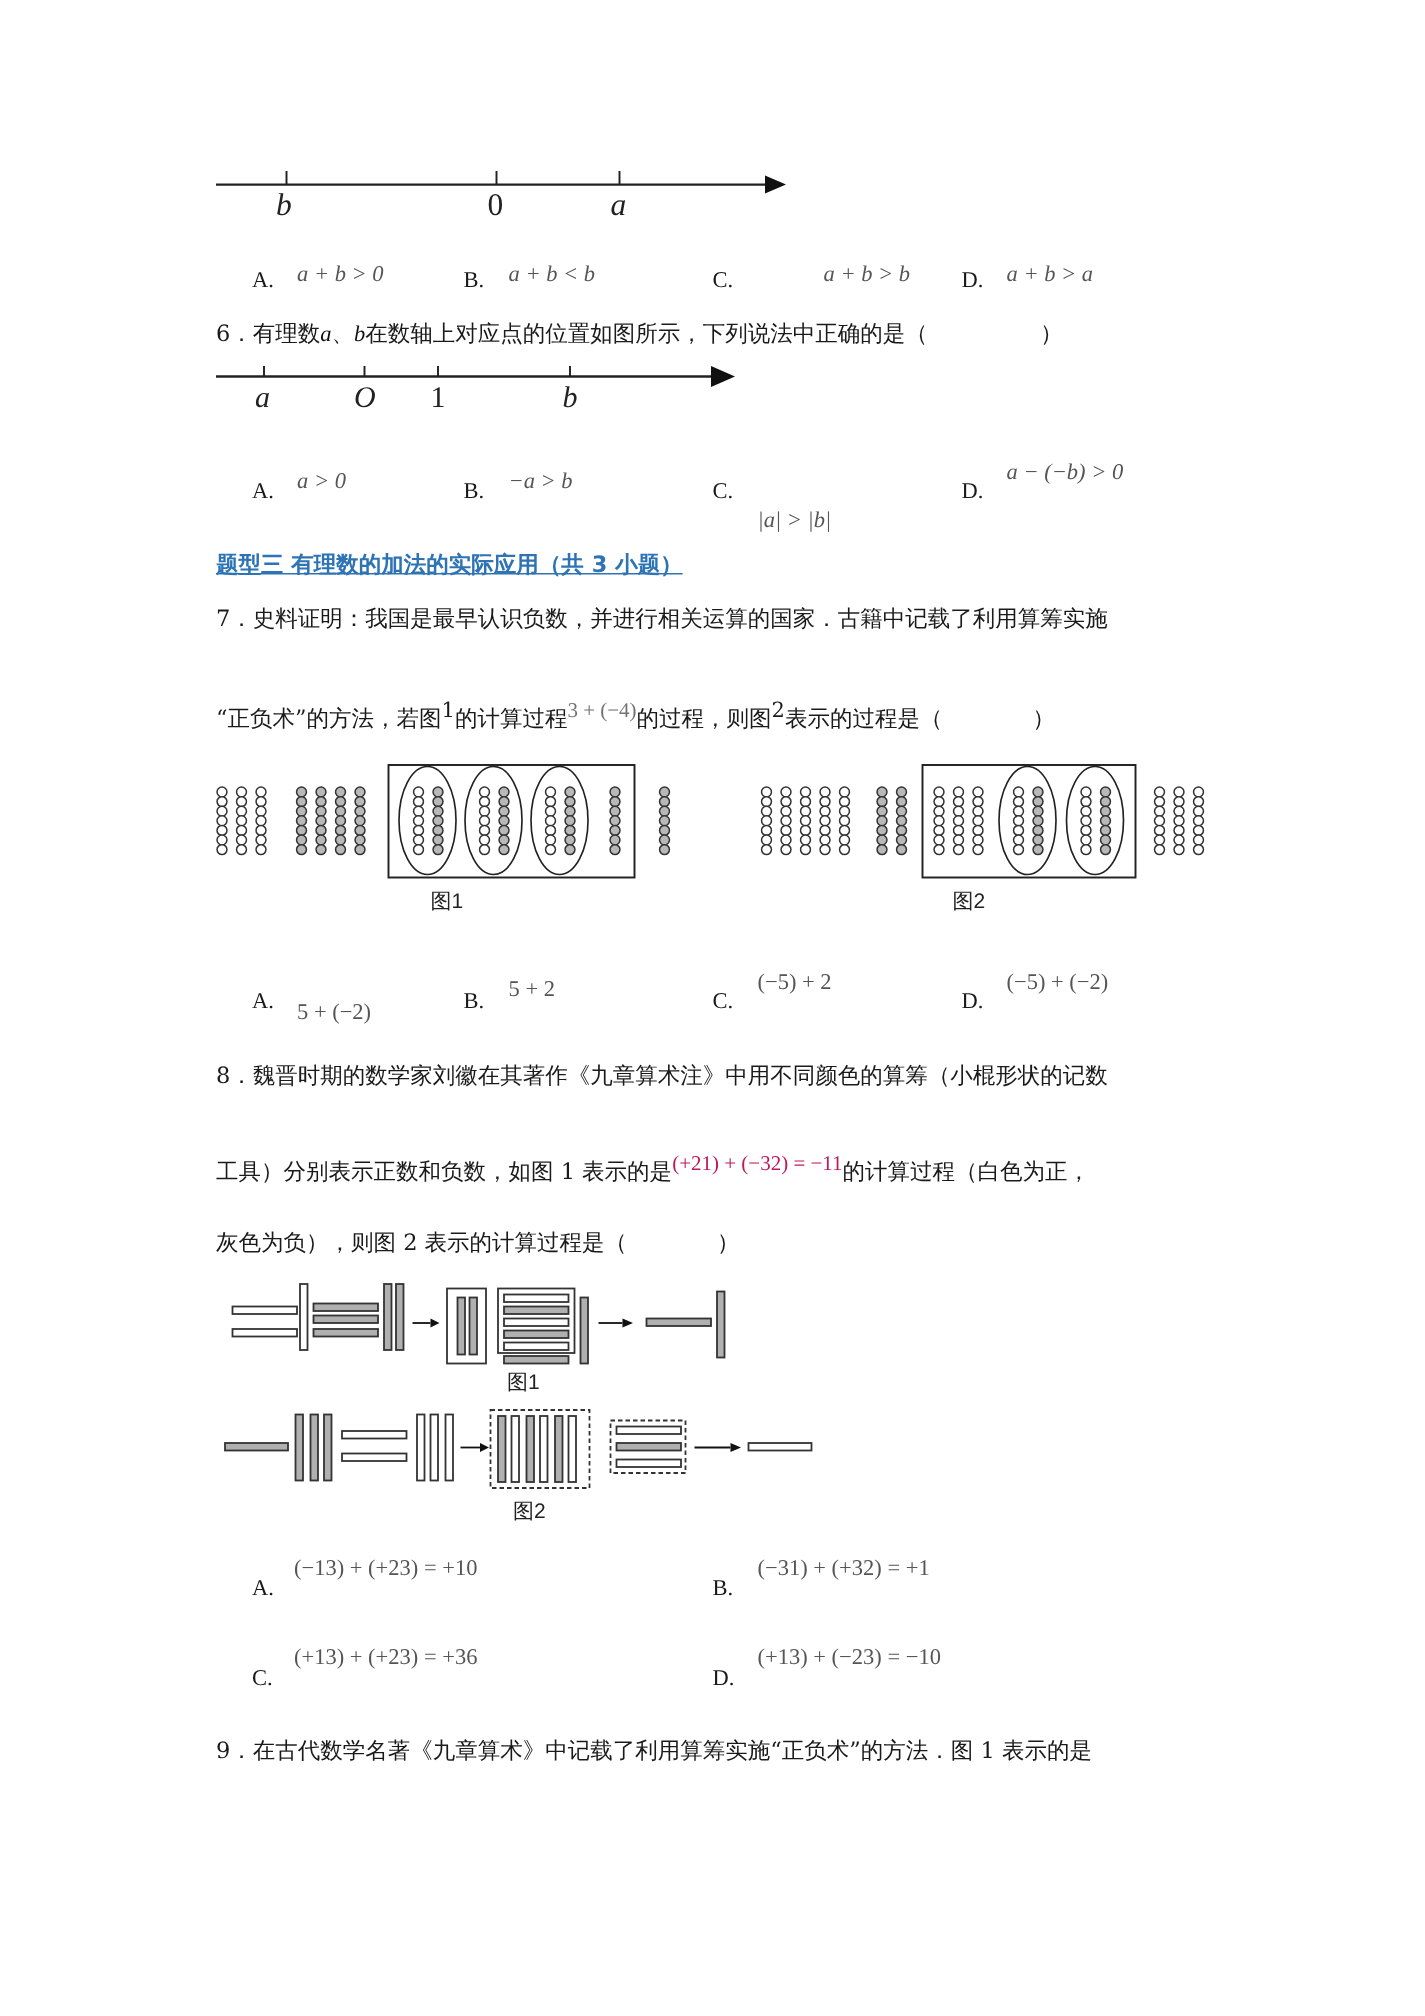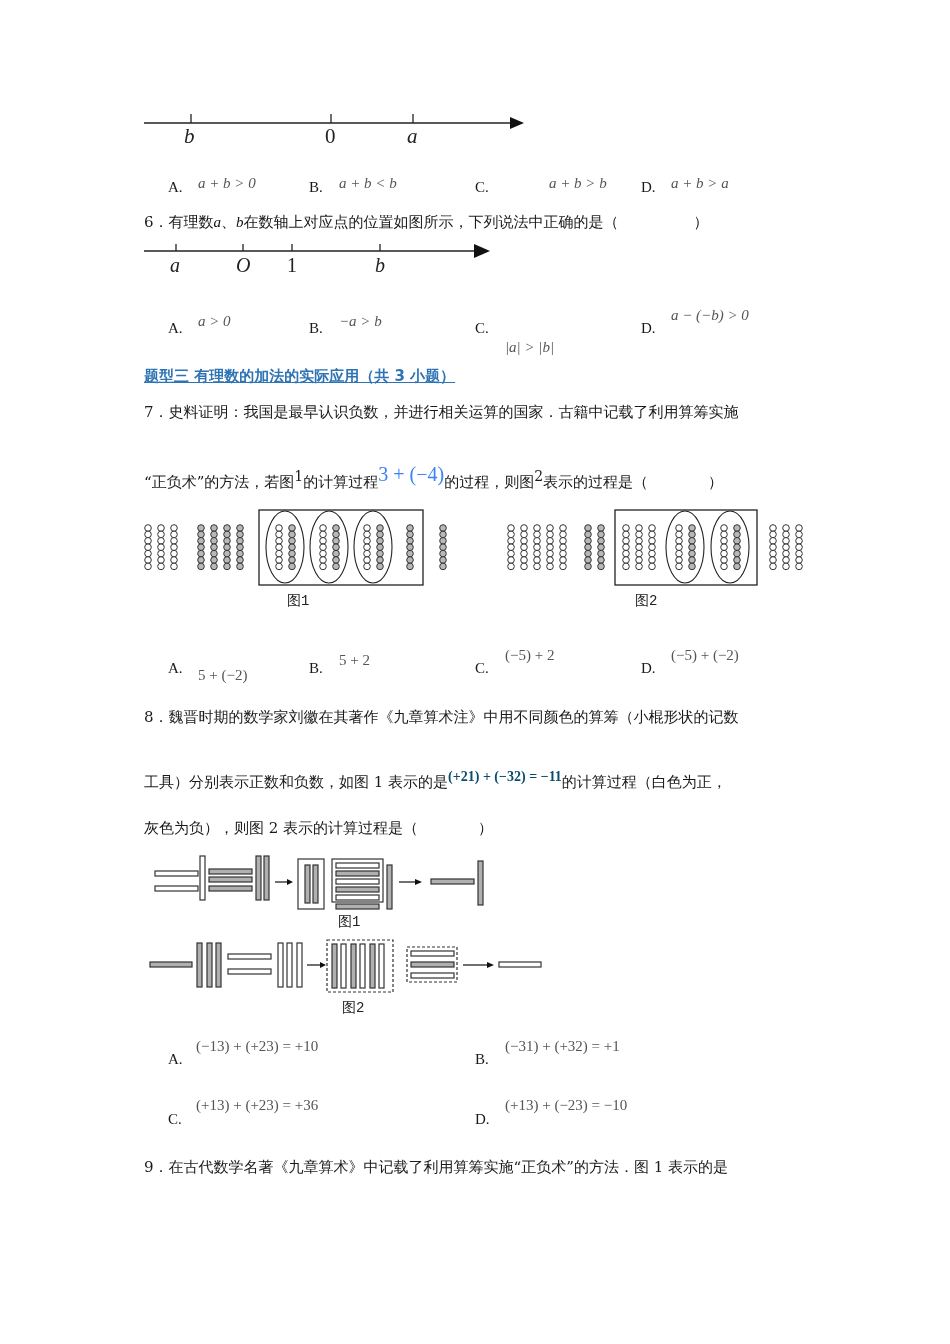--- a/index.html
+++ b/index.html
@@ -4,21 +4,21 @@
 <style>
   html, body { margin: 0; padding: 0; background: #ffffff; }
   body { width: 950px; height: 1344px; position: relative; overflow: hidden;
          font-family: "DejaVu Serif", "Liberation Serif", serif; color: #111; }
   .abs { position: absolute; }
   .text { font-size: 15px; line-height: 20px; white-space: nowrap; color: #1a1a1a; }
   .opt-label { font-size: 15px; color: #1a1a1a; font-family: "Liberation Serif", serif; }
   .math { font-family: "Liberation Serif", "DejaVu Serif", serif; font-style: italic; color: #555; font-size: 15px; white-space: nowrap; }
   .math.up { font-style: normal; }
   .section { color: #2e74b5; font-weight: bold; text-decoration: underline; font-size: 15px; font-family: "DejaVu Sans", sans-serif; white-space: nowrap; }
-  .caption { font-size: 14px; color: #222; font-family: Liberation Mono, monospace; }
+  .caption { font-size: 14px; color: #222; font-family: Liberation Sans, sans-serif; }
   svg { position: absolute; overflow: visible; }
 </style>
 </head>
 <body>
 
 <svg style="left:140px;top:110px;width:390px;height:45px;">
   <line x1="4" y1="13" x2="372" y2="13" stroke="#222" stroke-width="1.5"></line>
   <polygon points="370,7 384,13 370,19" fill="#111"></polygon>
   <line x1="51" y1="4" x2="51" y2="13" stroke="#222" stroke-width="1.3"></line>
   <line x1="191" y1="4" x2="191" y2="13" stroke="#222" stroke-width="1.3"></line>
@@ -60,21 +60,21 @@
 <div class="abs math" style="left:339px;top:313px;text-align:right;">−a &gt; b</div>
 <div class="abs opt-label" style="left:475px;top:320px;">C.</div>
 <div class="abs math" style="left:505px;top:307px;margin-top:32px;">|a| &gt; |b|</div>
 <div class="abs opt-label" style="left:641px;top:320px;">D.</div>
 <div class="abs math" style="left:671px;top:307px;">a − (−b) &gt; 0</div>
 
 <div class="abs section" style="left:144px;top:367px;">题型三  有理数的加法的实际应用（共 3 小题）</div>
 
 <div class="abs text" style="left:144px;top:402px;">7．史料证明：我国是最早认识负数，并进行相关运算的国家．古籍中记载了利用算筹实施</div>
 <div class="abs text" style="left:144px;top:464px;">
-  <span>“正负术”的方法，若图</span><sup style="font-size:14px;">1</sup><span>的计算过程</span><sup class="math up" style="font-size:20px;color:#3b82f6;">3 + (−4)</sup><span>的过程，则图</span><sup style="font-size:14px;">2</sup><span>表示的过程是（　　　　）</span>
+  <span>“正负术”的方法，若图</span><sup style="font-size:14px;">1</sup><span>的计算过程</span><sup class="math up" style="font-size:14px;color:#737373;">3 + (−4)</sup><span>的过程，则图</span><sup style="font-size:14px;">2</sup><span>表示的过程是（　　　　）</span>
 </div>
 
 <svg style="left:140px;top:505px;width:330px;height:90px;" id="q7fig1">
     <circle cx="8" cy="23" r="3.3" fill="#ffffff" stroke="#333" stroke-width="1"></circle>
     <circle cx="8" cy="29.4" r="3.3" fill="#ffffff" stroke="#333" stroke-width="1"></circle>
     <circle cx="8" cy="35.8" r="3.3" fill="#ffffff" stroke="#333" stroke-width="1"></circle>
     <circle cx="8" cy="42.2" r="3.3" fill="#ffffff" stroke="#333" stroke-width="1"></circle>
     <circle cx="8" cy="48.6" r="3.3" fill="#ffffff" stroke="#333" stroke-width="1"></circle>
     <circle cx="8" cy="55" r="3.3" fill="#ffffff" stroke="#333" stroke-width="1"></circle>
     <circle cx="8" cy="61.400000000000006" r="3.3" fill="#ffffff" stroke="#333" stroke-width="1"></circle>
@@ -313,21 +313,21 @@
 <div class="abs math up" style="left:198px;top:667px;font-family:Liberation Serif, serif;">5 + (−2)</div>
 <div class="abs opt-label" style="left:309px;top:660px;">B.</div>
 <div class="abs math up" style="left:339px;top:652px;">5 + 2</div>
 <div class="abs opt-label" style="left:475px;top:660px;">C.</div>
 <div class="abs math up" style="left:505px;top:647px;">(−5) + 2</div>
 <div class="abs opt-label" style="left:641px;top:660px;">D.</div>
 <div class="abs math up" style="left:671px;top:647px;">(−5) + (−2)</div>
 
 <div class="abs text" style="left:144px;top:707px;">8．魏晋时期的数学家刘徽在其著作《九章算术注》中用不同颜色的算筹（小棍形状的记数</div>
 <div class="abs text" style="left:144px;top:767px;">
-  <span>工具）分别表示正数和负数，如图 1 表示的是</span><sup class="math up" style="font-size:14px;color:#0c4a6e;font-weight:bold;">(+21) + (−32) = −11</sup><span>的计算过程（白色为正，</span>
+  <span>工具）分别表示正数和负数，如图 1 表示的是</span><sup class="math up" style="font-size:14px;color:#be185d;">(+21) + (−32) = −11</sup><span>的计算过程（白色为正，</span>
 </div>
 <div class="abs text" style="left:144px;top:818px;">灰色为负），则图 2 表示的计算过程是（　　　　）</div>
 
 <svg style="left:145px;top:850px;width:350px;height:65px;">
   <g stroke="#333" stroke-width="1.2">
 
     <rect x="10" y="21" width="43" height="5" fill="#fff"></rect>
     <rect x="10" y="36" width="43" height="5" fill="#fff"></rect>
 
     <rect x="55" y="6" width="5" height="44" fill="#fff"></rect>

